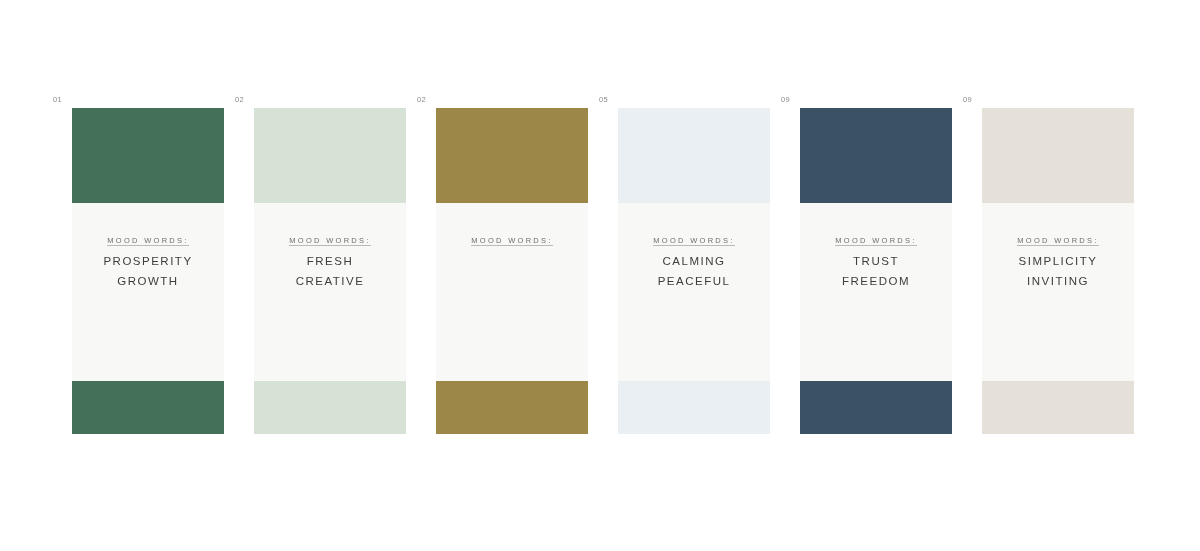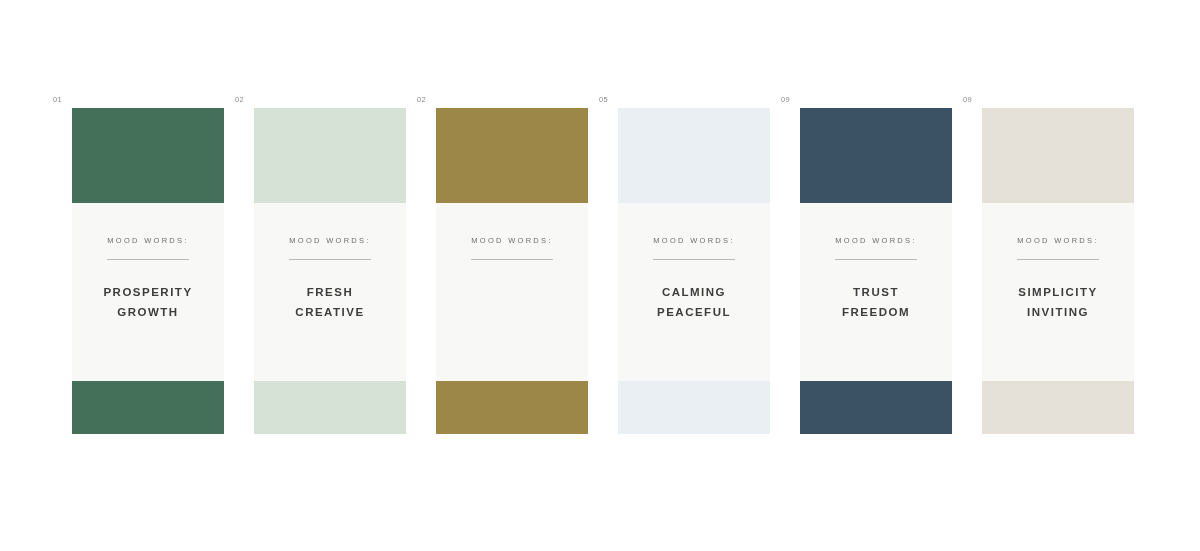--- a/index.html
+++ b/index.html
@@ -68,32 +68,31 @@
     padding-top: 34px;
     box-sizing: border-box;
   }
 
   .mood-label {
     font-size: 7.5px;
     letter-spacing: 2.3px;
     color: #6d6d6d;
     text-transform: uppercase;
     border-bottom: 1px solid #b9b9b9;
-    padding-bottom: 14px;
+    padding-bottom: 0;
     line-height: 1;
     white-space: nowrap;
   }
 
   .mood-words {
-    margin-top: 27px;
+    margin-top: 10px;
     display: flex;
     flex-direction: column;
     align-items: center;
     gap: 9px;
-    font-weight: bold;
   }
 
   .mood-word {
     font-size: 11.5px;
     letter-spacing: 1.5px;
     color: #3d3d3d;
     text-transform: uppercase;
     line-height: 1;
     white-space: nowrap;
   }

